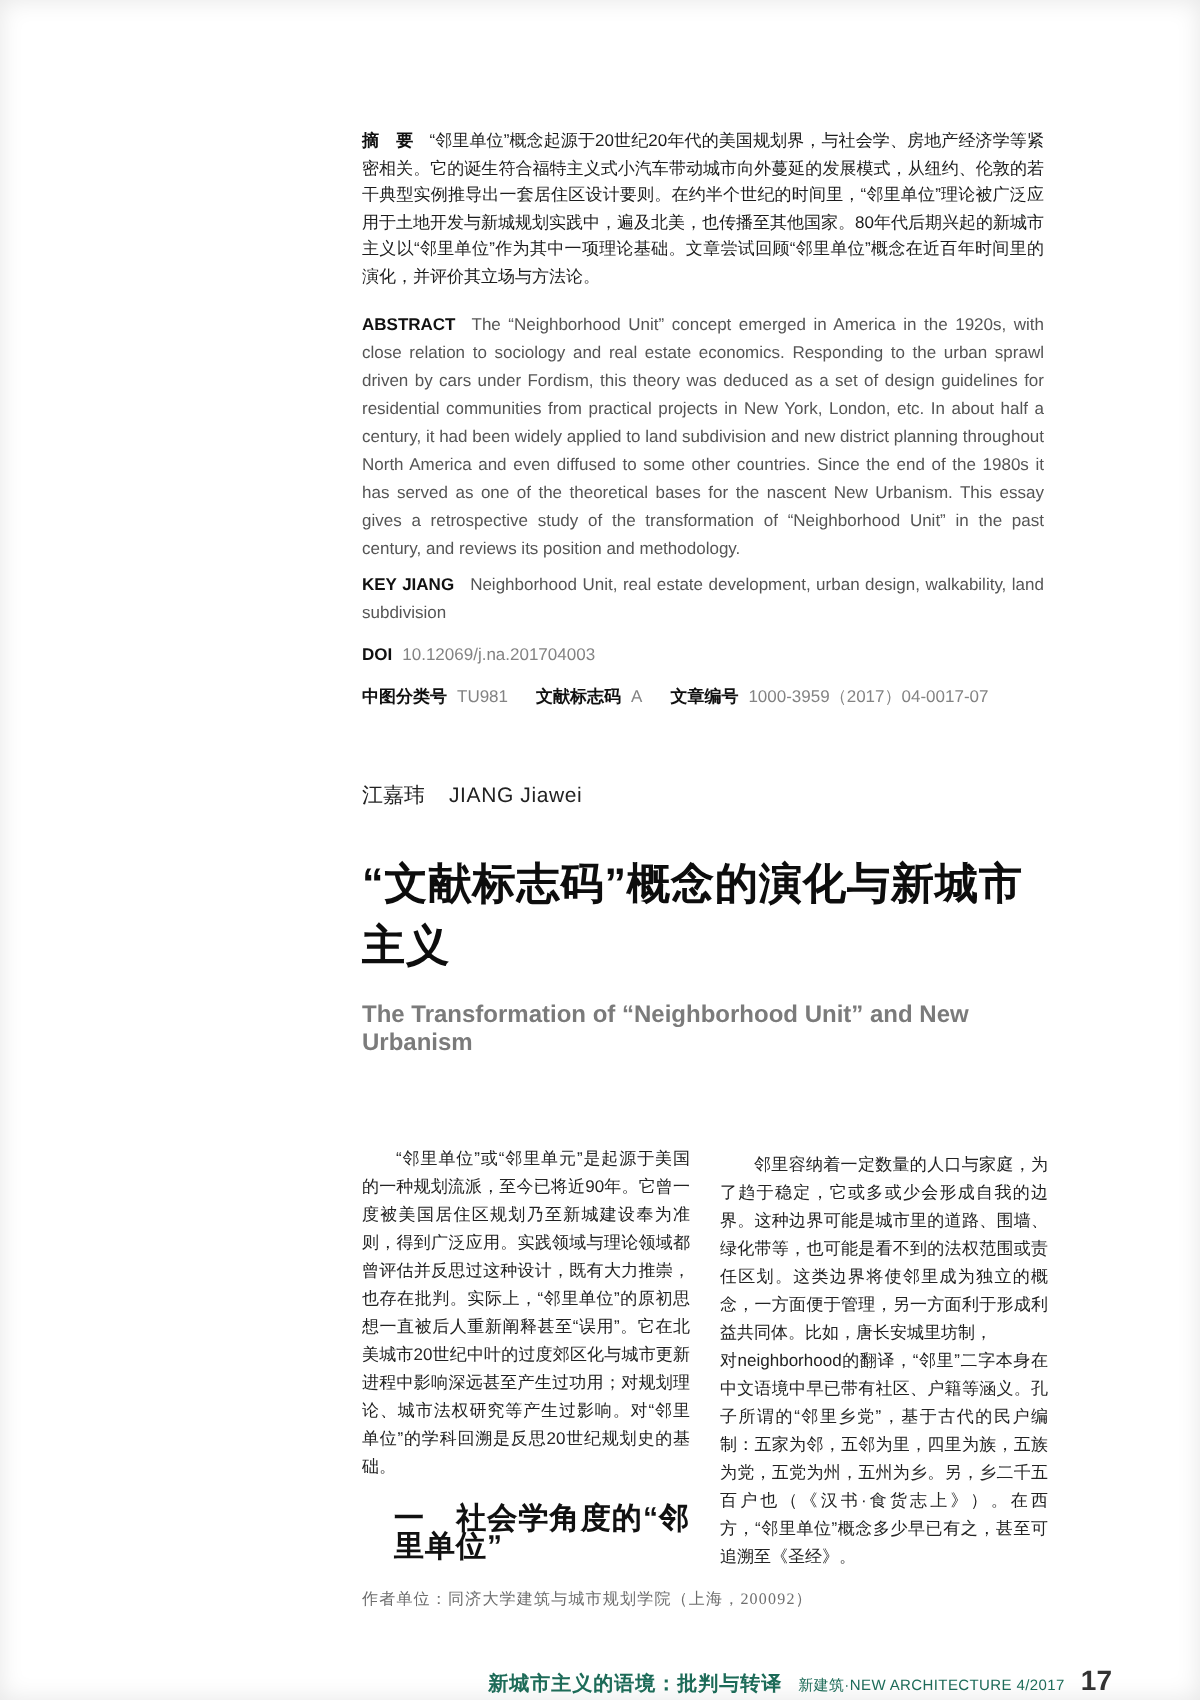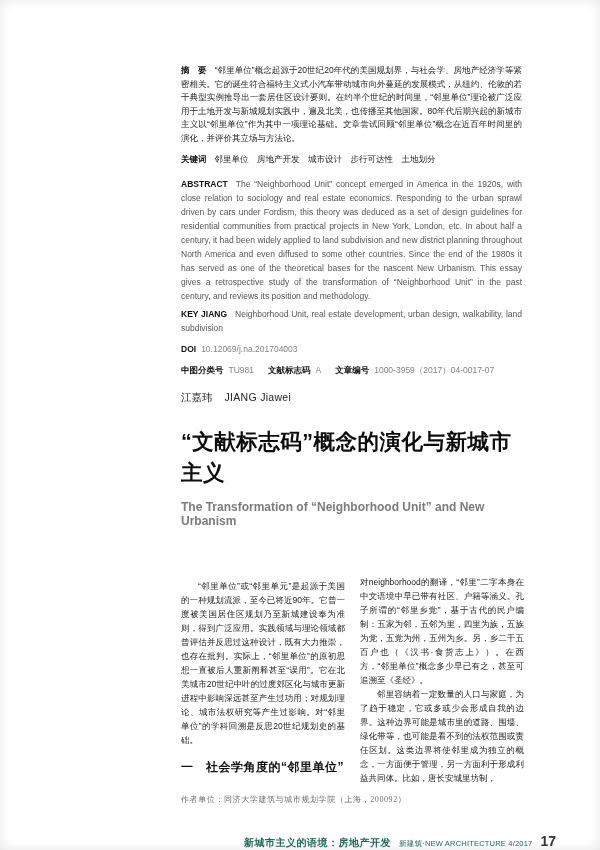--- a/index.html
+++ b/index.html
@@ -43,22 +43,22 @@
 
   
   .columns {
     position:absolute; left:181px; top:568px; width:343px; height:224px;
     display:flex; gap:15px; overflow:hidden;align-items:center;
   }
   .col { flex:1 1 0; font-size:8.5px; line-height:14px; color:#222;
          text-align:justify; }
   .para.indent { text-indent:2em; }
   .section-heading {
-    font-size:12px; font-weight:bold; color:#111;
-    margin:13px 0 8px 0; letter-spacing:.5px;
+    font-size:15px; font-weight:bold; color:#111;
+    margin:13px 0 8px 16px; letter-spacing:.5px;
   }
 
   
   .footnote {
     position:absolute; left:181px; top:794px;
     font-size:8px; color:#6d6d6d; letter-spacing:.6px;
     font-family:"Liberation Serif","DejaVu Serif",serif;
   }
   .footer {
     position:absolute; left:181px; top:832px; width:375px;
@@ -69,21 +69,20 @@
   .footer-page { font-size:14px; font-weight:bold; color:#333; margin-left:8px; }
 </style>
 </head>
 <body>
 
 <div class="page">
 
   <div class="front">
     <p class="abs-cn"><span class="label lbl-gap">摘　要</span><span>“邻里单位”概念起源于20世纪20年代的美国规划界，与社会学、房地产经济学等紧密相关。它的诞生符合福特主义式小汽车带动城市向外蔓延的发展模式，从纽约、伦敦的若干典型实例推导出一套居住区设计要则。在约半个世纪的时间里，“邻里单位”理论被广泛应用于土地开发与新城规划实践中，遍及北美，也传播至其他国家。80年代后期兴起的新城市主义以“邻里单位”作为其中一项理论基础。文章尝试回顾“邻里单位”概念在近百年时间里的演化，并评价其立场与方法论。</span></p>
 
-    <p class="kw-cn"><span class="label lbl-gap">关键词</span><span>邻里单位　房地产开发　城市设计　步行可达性　土地划分</span></p>
 
     <p class="abs-en"><span class="label lbl-gap">ABSTRACT</span><span>The “Neighborhood Unit” concept emerged in America in the 1920s, with close relation to sociology and real estate economics. Responding to the urban sprawl driven by cars under Fordism, this theory was deduced as a set of design guidelines for residential communities from practical projects in New York, London, etc. In about half a century, it had been widely applied to land subdivision and new district planning throughout North America and even diffused to some other countries. Since the end of the 1980s it has served as one of the theoretical bases for the nascent New Urbanism. This essay gives a retrospective study of the transformation of “Neighborhood Unit” in the past century, and reviews its position and methodology.</span></p>
 
     <p class="kw-en"><span class="label lbl-gap">KEY JIANG</span><span>Neighborhood Unit, real estate development, urban design, walkability, land subdivision</span></p>
 
     <p class="meta-line"><span class="label">DOI</span><span class="val">10.12069/j.na.201704003</span></p>
 
     <p class="meta-line"><span class="label">中图分类号</span><span class="val sp">TU981</span><span class="label">文献标志码</span><span class="val sp">A</span><span class="label">文章编号</span><span class="val">1000-3959（2017）04-0017-07</span></p>
   </div>
 
@@ -91,24 +90,24 @@
 
   <h1 class="title-cn">“文献标志码”概念的演化与新城市主义</h1>
   <h2 class="title-en">The Transformation of “Neighborhood Unit” and New Urbanism</h2>
 
   <div class="columns">
     <div class="col">
       <p class="para indent">“邻里单位”或“邻里单元”是起源于美国的一种规划流派，至今已将近90年。它曾一度被美国居住区规划乃至新城建设奉为准则，得到广泛应用。实践领域与理论领域都曾评估并反思过这种设计，既有大力推崇，也存在批判。实际上，“邻里单位”的原初思想一直被后人重新阐释甚至“误用”。它在北美城市20世纪中叶的过度郊区化与城市更新进程中影响深远甚至产生过功用；对规划理论、城市法权研究等产生过影响。对“邻里单位”的学科回溯是反思20世纪规划史的基础。</p>
       <h3 class="section-heading">一　社会学角度的“邻里单位”</h3>
     </div>
     <div class="col">
+      <p class="para indent">邻里容纳着一定数量的人口与家庭，为了趋于稳定，它或多或少会形成自我的边界。这种边界可能是城市里的道路、围墙、绿化带等，也可能是看不到的法权范围或责任区划。这类边界将使邻里成为独立的概念，一方面便于管理，另一方面利于形成利益共同体。比如，唐长安城里坊制，</p>
       <p class="para">对neighborhood的翻译，“邻里”二字本身在中文语境中早已带有社区、户籍等涵义。孔子所谓的“邻里乡党”，基于古代的民户编制：五家为邻，五邻为里，四里为族，五族为党，五党为州，五州为乡。另，乡二千五百户也（《汉书·食货志上》）。在西方，“邻里单位”概念多少早已有之，甚至可追溯至《圣经》。</p>
-      <p class="para indent">邻里容纳着一定数量的人口与家庭，为了趋于稳定，它或多或少会形成自我的边界。这种边界可能是城市里的道路、围墙、绿化带等，也可能是看不到的法权范围或责任区划。这类边界将使邻里成为独立的概念，一方面便于管理，另一方面利于形成利益共同体。比如，唐长安城里坊制，</p>
     </div>
   </div>
 
   <p class="footnote">作者单位：同济大学建筑与城市规划学院（上海，200092）</p>
 
   <div class="footer">
-    <span class="footer-topic">新城市主义的语境：房地产开发</span><span class="footer-journal">新建筑·NEW ARCHITECTURE 4/2017</span><span class="footer-page">17</span>
+    <span class="footer-topic">新城市主义的语境：批判与转译</span><span class="footer-journal">新建筑·NEW ARCHITECTURE 4/2017</span><span class="footer-page">17</span>
   </div>
 
 </div>
 
 </body></html>

